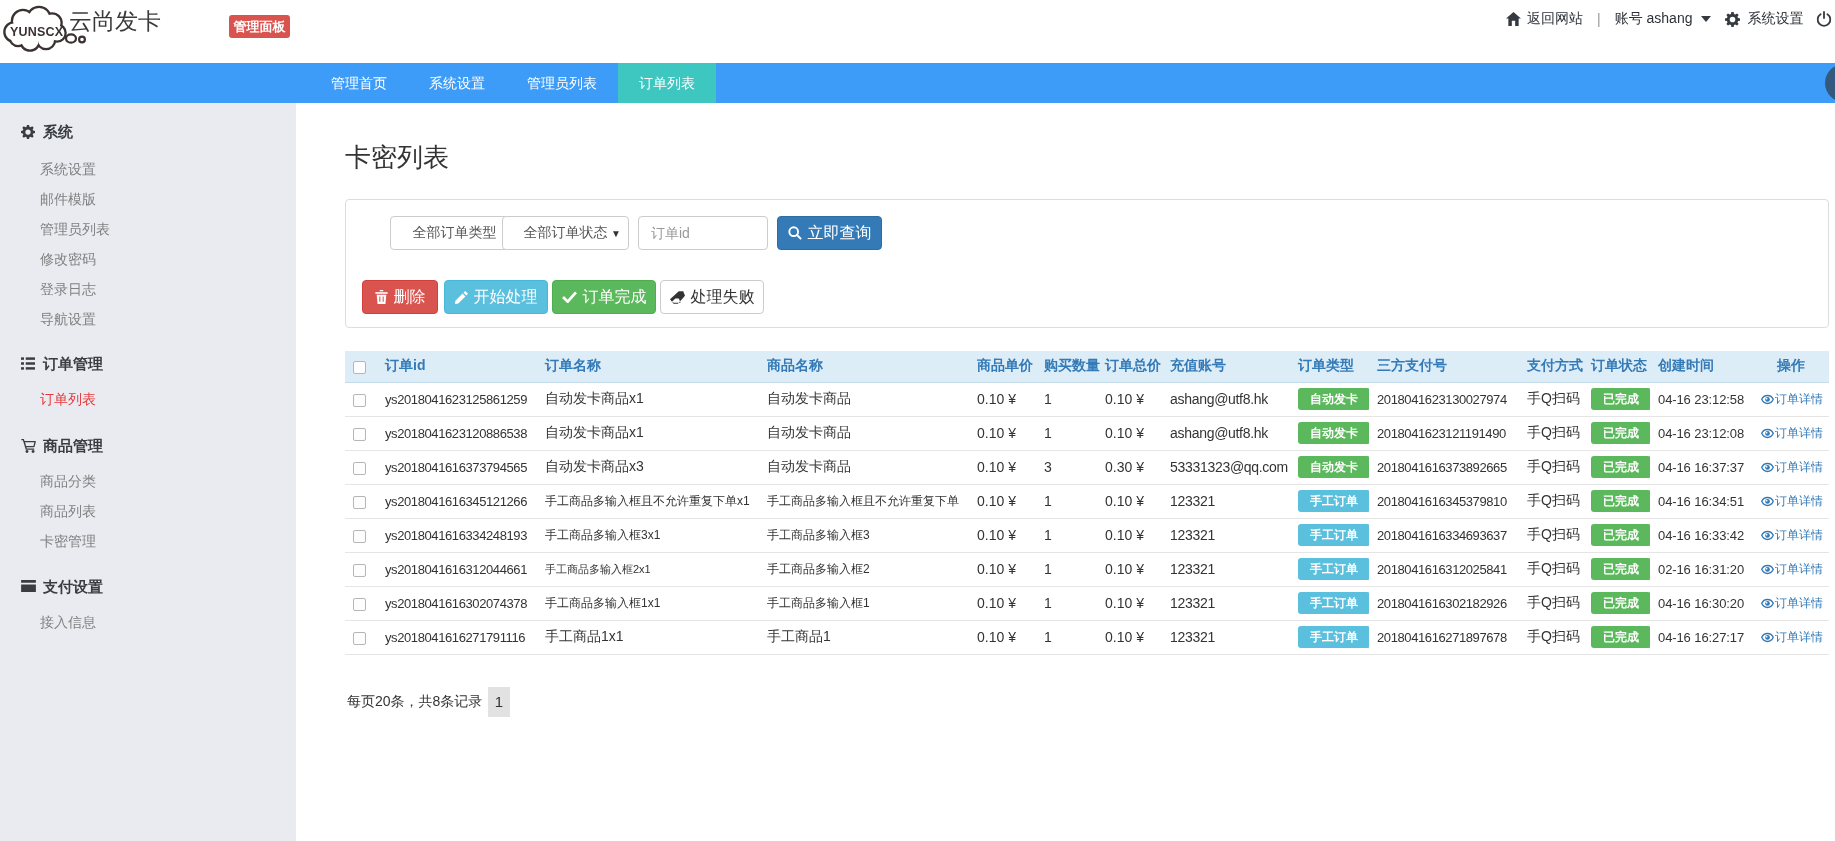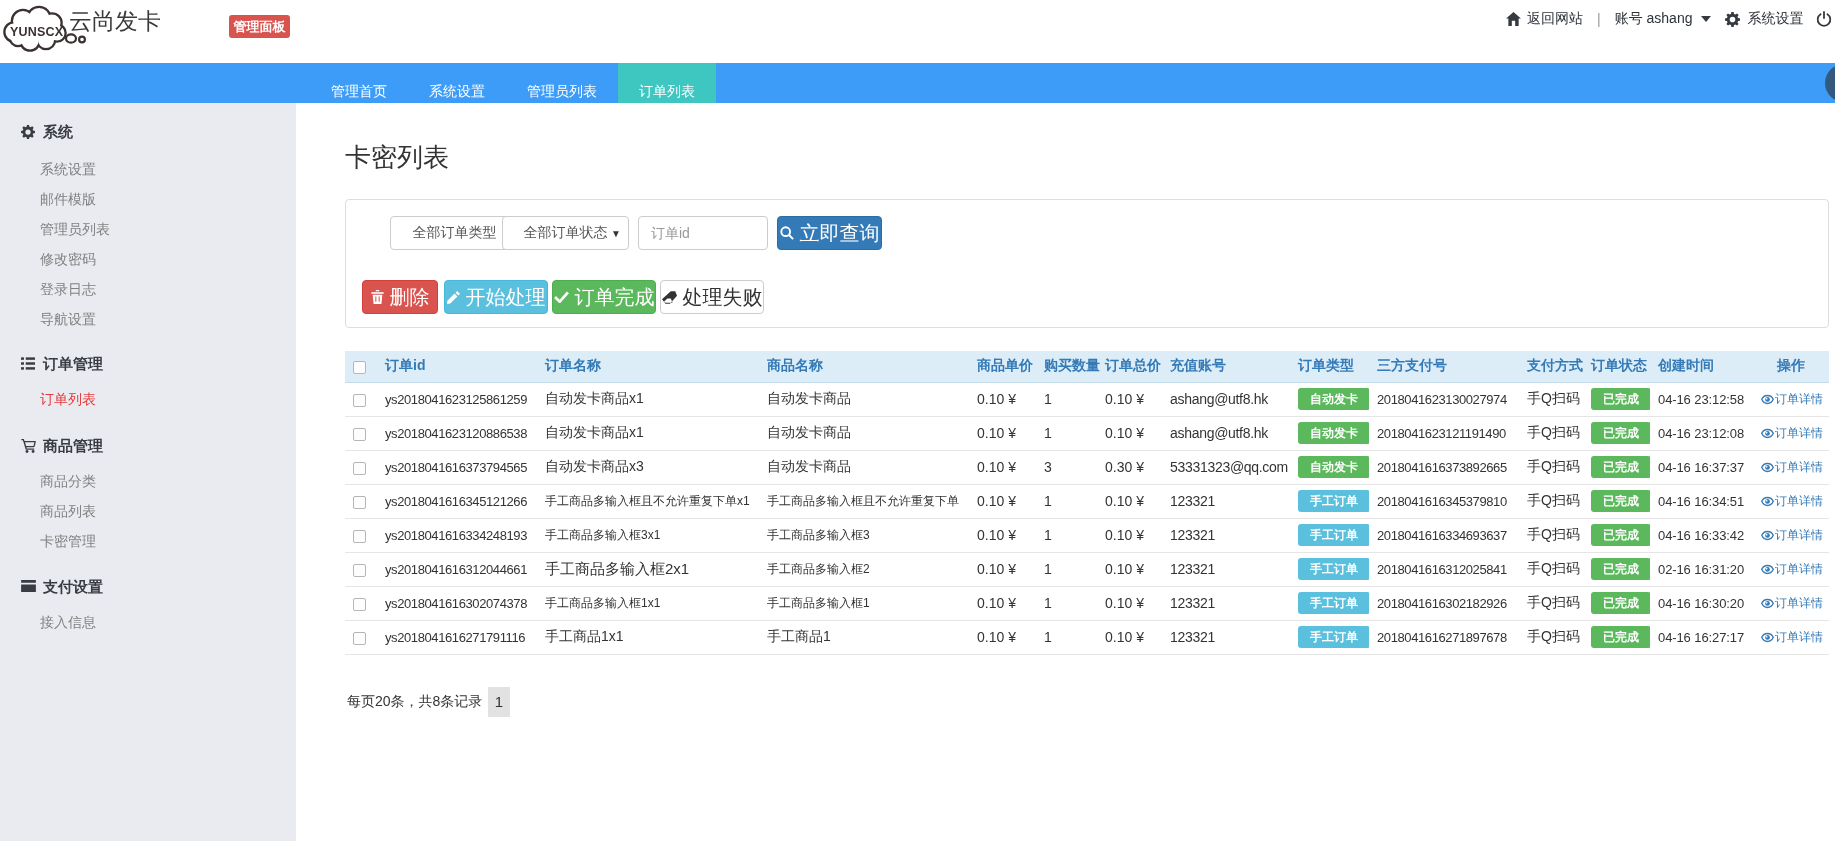--- a/index.html
+++ b/index.html
@@ -10,21 +10,21 @@
 #topbar { position:absolute; left:0; top:0; width:1835px; height:63px; background:#fff; }
 #brandname { position:absolute; left:69px; top:9px; font-size:23px; line-height:24px; color:#3a3a3a; }
 #brandurl { position:absolute; left:84px; top:31px; font-size:13.5px; color:#4a4a4a; letter-spacing:0.1px;margin-top:32px; }
 #adminbadge { position:absolute; left:229px; top:15px; width:61px; height:23px; background:#d9534f;
   border-radius:3px; color:#fff; font-size:13px; font-weight:bold; text-align:center; line-height:23px; }
 .topright { position:absolute; top:0; height:32px; display:flex; align-items:center; color:#2d3238; font-size:14px; white-space:nowrap; }
 
 
 #nav { position:absolute; left:0; top:63px; width:1835px; height:40px; background:#3c9cf8; }
 #tabs { position:absolute; left:310px; top:0; height:40px; }
-.tab { display:inline-block; float:left; height:40px; line-height:40px; padding:8px 21px;
+.tab { display:inline-block; float:left; height:40px; line-height:40px; padding:0 21px;
   color:#fff; font-size:14px; }
 .tab.active { background:#3ec7c0; }
 #navcircle { position:absolute; left:1825px; top:64px; width:38px; height:38px; border-radius:50%;
   background:#33597f; }
 
 
 #sidebar { position:absolute; left:0; top:103px; width:296px; height:738px; background:#e9ebf1; }
 .sitem { position:absolute; left:0; width:296px; height:20px; line-height:20px; }
 .shead { font-size:15px; font-weight:bold; color:#393d42; }
 .shead .txt { position:absolute; left:43px; }
@@ -35,21 +35,21 @@
 
 
 #title { position:absolute; left:345px; top:144px; font-size:26px; line-height:26px; color:#333; }
 #panel { position:absolute; left:345px; top:199px; width:1484px; height:129px;
   border:1px solid #ddd; border-radius:4px; background:#fff; }
 .ctrl { position:absolute; height:34px; border:1px solid #ccc; border-radius:4px; background:#fff;
   font-size:14px; color:#555; }
 .sel { display:flex; align-items:center; justify-content:center; color:#555; }
 .sel .car { position:absolute; right:7px; top:11px; font-size:10px; color:#333; }
 #inp { line-height:32px; padding-left:12px; color:#999; }
-.btn { position:absolute; height:34px; border-radius:4px; color:#fff; font-size:20px;
+.btn { position:absolute; height:34px; border-radius:4px; color:#fff; font-size:16px;
   display:flex; align-items:center; justify-content:center; border:1px solid transparent; }
 .btn svg { margin-right:6px; }
 #btnq { background:#337ab7; border-color:#2e6da4; }
 #btndel { background:#d9534f; border-color:#d43f3a; }
 #btnproc { background:#5bc0de; border-color:#46b8da; }
 #btndone { background:#5cb85c; border-color:#4cae4c; }
 #btnfail { background:#fff; border-color:#ccc; color:#333; }
 
 
 #tbl { position:absolute; left:345px; top:351px; width:1484px; border-collapse:collapse; table-layout:fixed; }
@@ -382,21 +382,21 @@
         <td class="num" style="letter-spacing:-0.1px">04-16 16:33:42</td>
         <td class="op"><svg width="13" height="11" viewBox="0 0 16 13">
             <path fill="none" stroke="#337ab7" stroke-width="1.7" d="M8 1.6 C4.7 1.6 2.1 3.6 0.9 6.3 C2.1 9 4.7 11.4 8 11.4 C11.3 11.4 13.9 9 15.1 6.3 C13.9 3.6 11.3 1.6 8 1.6 Z"></path>
             <circle cx="8" cy="6.4" r="2.9" fill="#337ab7"></circle>
             <circle cx="6.9" cy="5.5" r="1.1" fill="#fff"></circle>
           </svg>订单详情</td>
       </tr>
   <tr>
         <td><span class="cb"></span></td>
         <td class="num">ys2018041616312044661</td>
-        <td style="font-size:15px">手工商品多输入框2x1</td>
+        <td style="font-size:11px">手工商品多输入框2x1</td>
         <td style="font-size:12px">手工商品多输入框2</td>
         <td>0.10 ¥</td>
         <td>1</td>
         <td>0.10 ¥</td>
         <td class="acct">123321</td>
         <td><span class="badge bb">手工订单</span></td>
         <td class="num">2018041616312025841</td>
         <td>手Q扫码</td>
         <td><span class="badge bg">已完成</span></td>
         <td class="num" style="letter-spacing:-0.1px">02-16 16:31:20</td>

